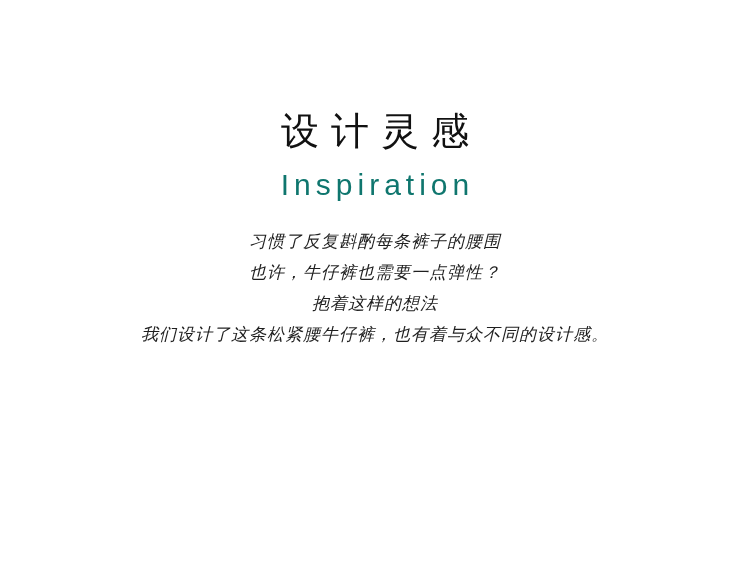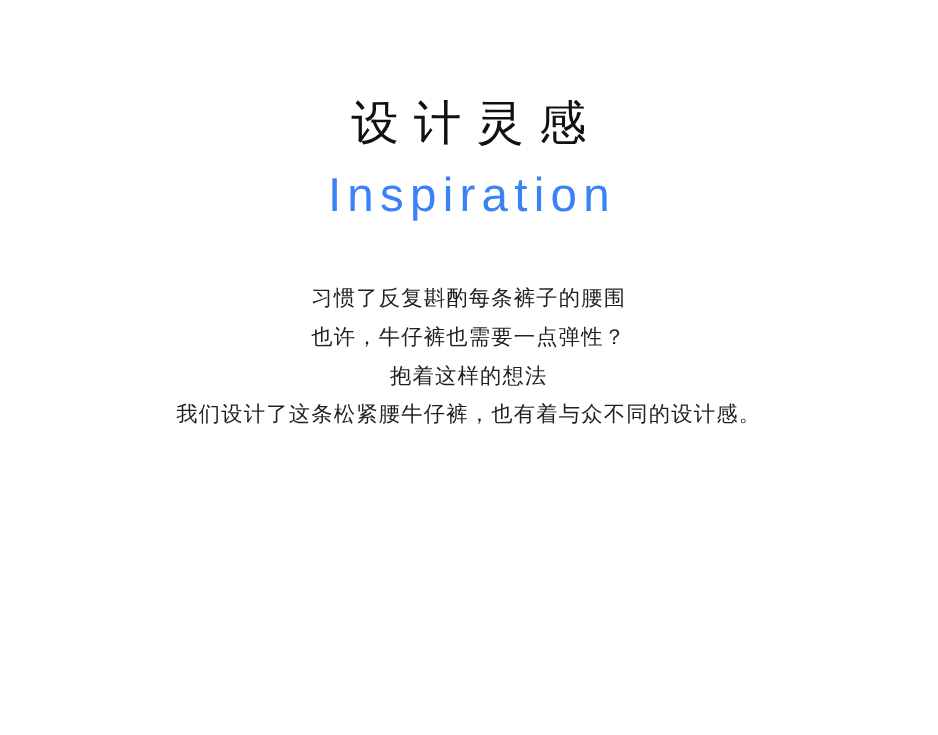--- a/index.html
+++ b/index.html
@@ -26,32 +26,34 @@
     margin-top: 78px;
     text-align: center;
   }
   .title-cn {
     font-size: 38px;
     letter-spacing: 12px;
     text-indent: 12px;
     font-weight: 400;
     line-height: 1.15;
     color: #111111;
+    margin-top: 32px;
   }
   .title-en {
     margin-top: 14px;
-    font-size: 38px;
+    font-size: 30px;
     letter-spacing: 5px;
     text-indent: 5px;
     font-weight: 400;
-    color: #3b82f6;
+    color: #0f766e;
   }
   .body-block {
-    margin-top: 44px;
+    margin-top: 24px;
     text-align: center;
+    font-style: italic;
   }
   .body-line {
     font-size: 17px;
     line-height: 31px;
     letter-spacing: 1px;
     color: #1f1f1f;
     white-space: pre;
   }
 </style>
 </head>

